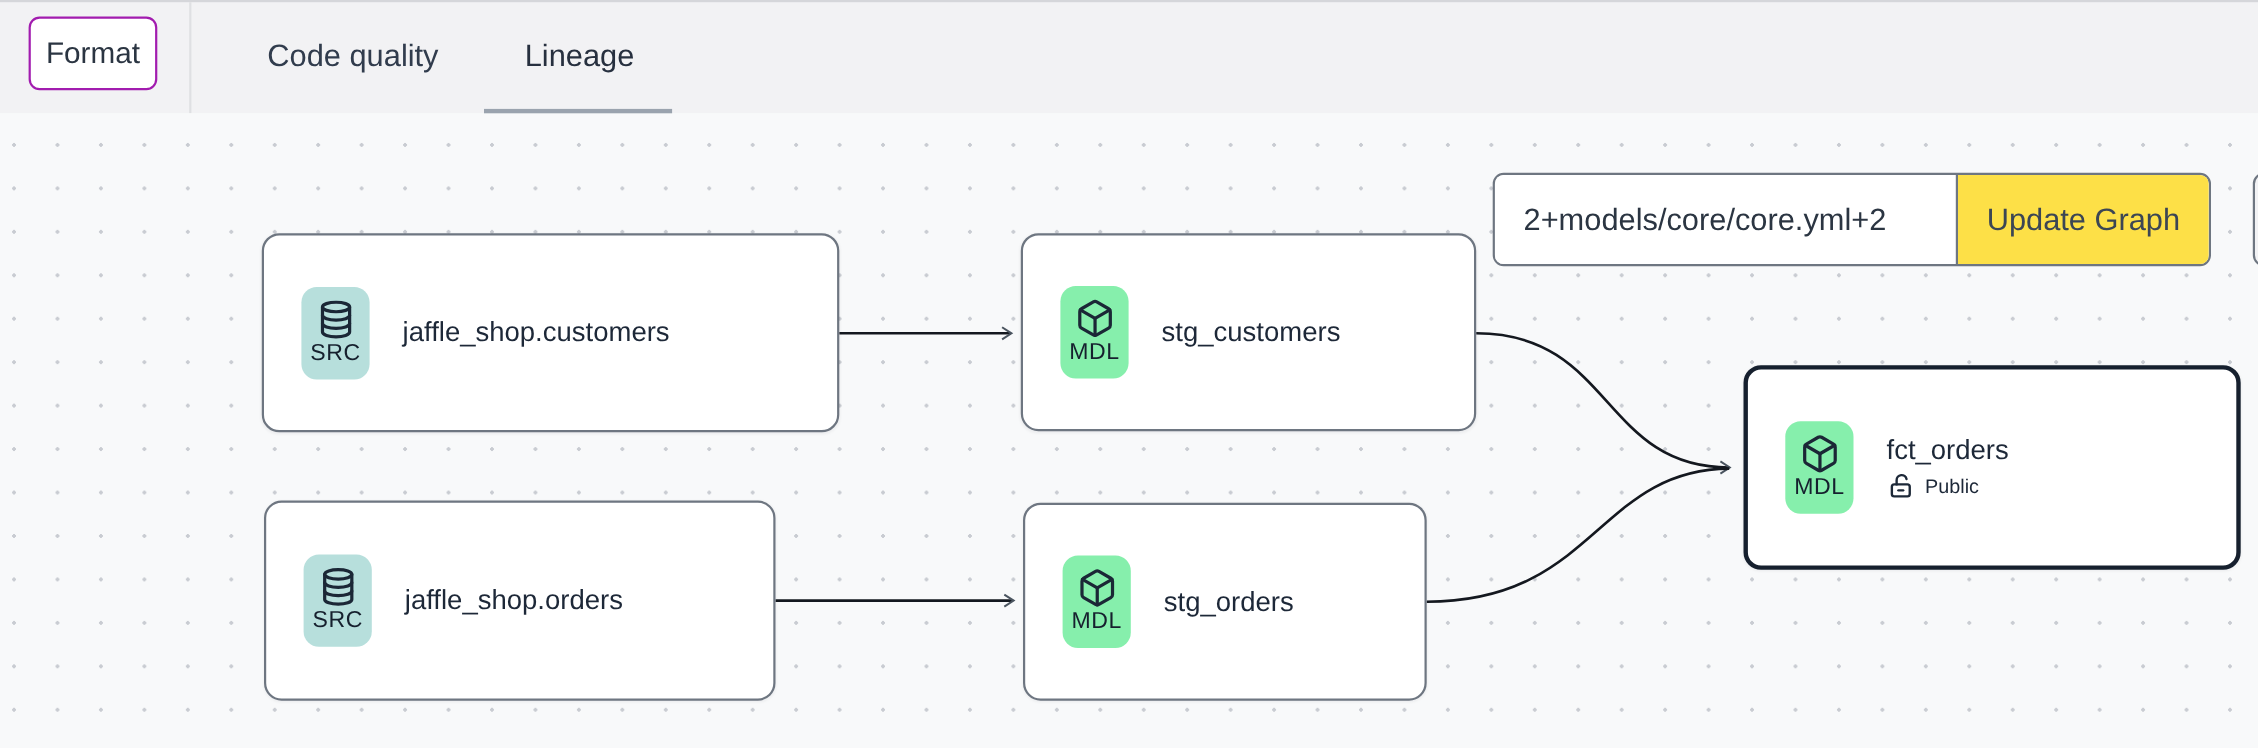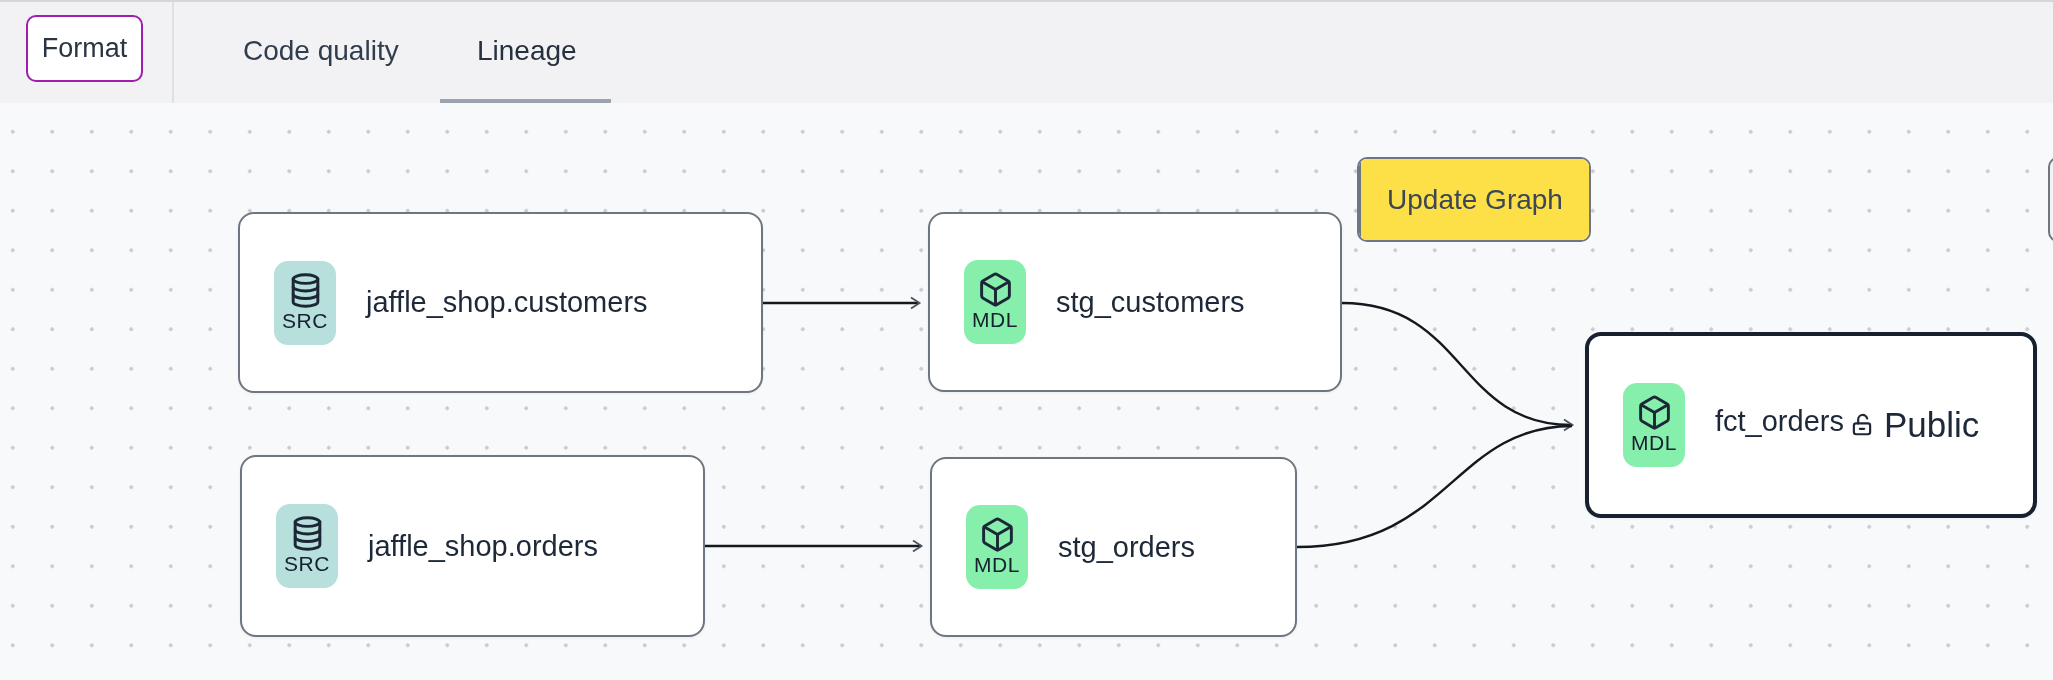--- a/index.html
+++ b/index.html
@@ -61,23 +61,23 @@
   .badge{
     width:62px;height:84px;border-radius:14px;flex:none;
     display:flex;flex-direction:column;align-items:center;justify-content:center;
     color:#1b2736;
   }
   .badge.src{background:#b7dfdc;}
   .badge.mdl{background:#86efac;}
   .badge svg{width:37px;height:37px;display:block;}
   .badge-label{font-size:21px;font-weight:500;color:#16202e;letter-spacing:.5px;line-height:1.15;}
 
-  .node-title{font-size:29px;color:#1d2838;white-space:nowrap;}
-  .node-text{display:flex;flex-direction:row;gap:5px;}
-  .access-row{display:flex;align-items:center;gap:9px;font-size:35px;color:#1d2838;text-align:center;}
+  .node-title{font-size:25px;color:#1d2838;white-space:nowrap;}
+  .node-text{display:flex;flex-direction:column;gap:5px;}
+  .access-row{display:flex;align-items:center;gap:9px;font-size:18px;color:#1d2838;text-align:center;}
   .access-row svg{width:26px;height:26px;display:block;}
 
   
   #graph-controls{
     position:absolute;left:1357px;top:157px;height:85px;z-index:4;
     display:flex;align-items:stretch;border:2px solid #6e7681;border-radius:10px;
     background:#ffffff;box-sizing:border-box;overflow:hidden;
   }
   #selector-input{
     width:419px;border:none;outline:none;background:#ffffff;
@@ -187,19 +187,20 @@
           <rect x="4.5" y="10.5" width="15" height="10" rx="2"></rect>
           <path d="M8.5 10.5 V 7 a 4.2 4.2 0 0 1 8.3 -1"></path>
           <line x1="10" y1="15.5" x2="14" y2="15.5"></line>
         </svg>
         <span>Public</span>
       </div>
     </div>
   </div>
 
   <div id="graph-controls">
+    <input id="selector-input" type="text" value="2+models/core/core.yml+2" style="">
     <div class="gc-divider"></div>
     <button id="update-graph-button">Update Graph</button>
   </div>
 
   <div id="partial-button"></div>
 
 </div>
 
 </body></html>

